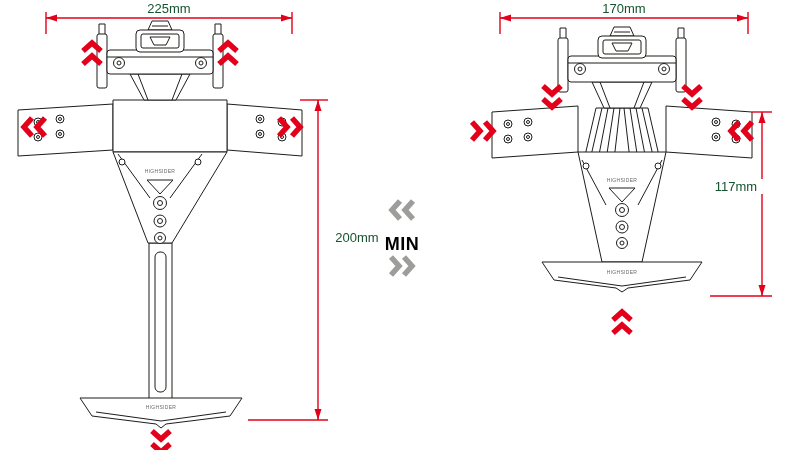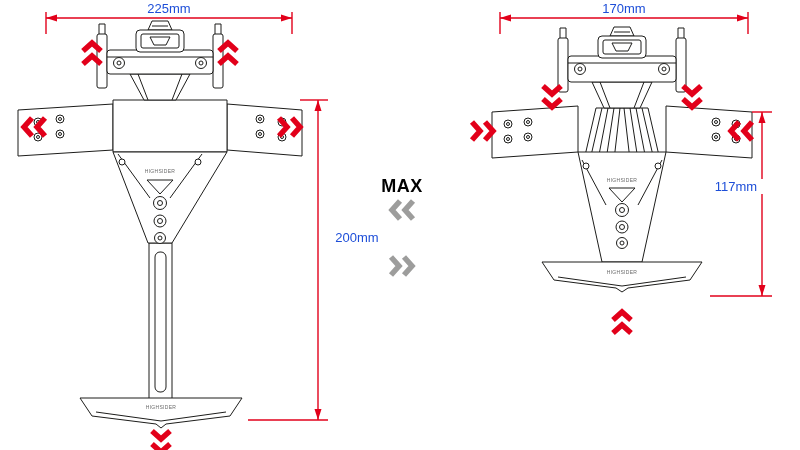--- a/index.html
+++ b/index.html
@@ -19,21 +19,21 @@
   .art line,.art polyline{fill:none;}
   .logo-text{stroke:none;fill:#6a6a6a;font-size:5px;text-anchor:middle;letter-spacing:.3px;}
   
   .dim line{stroke:var(--red);stroke-width:1.4;}
   .dim polygon{fill:var(--red);stroke:none;}
   
   .red-ch{stroke:var(--red);}
   .grey-ch{stroke:var(--grey);}
   
   .lbl{
-    position:absolute;color:#1d4ed8;font-size:13px;font-weight:400;
+    position:absolute;color:#14532d;font-size:13px;font-weight:400;
     text-align:center;line-height:15px;white-space:nowrap;
   }
   .lbl.left-align{text-align:center;}
   .lbl.chip{background:#fff;padding:0 2px;}
   .legend-word{
     position:absolute;color:#000;font-size:18px;font-weight:700;
     letter-spacing:.5px;text-align:center;width:84px;
   }
 </style>
 </head>
@@ -251,15 +251,15 @@
   </svg>
 
   <div class="lbl" style="left:119px;top:1px;width:100px;">225mm</div>
 
   <div class="lbl left-align" style="left:327px;top:230px;width:60px;">200mm</div>
 
   <div class="lbl" style="left:574px;top:1px;width:100px;">170mm</div>
 
   <div class="lbl chip" style="left:708px;top:179px;width:52px;">117mm</div>
 
-  <div class="legend-word" style="left:360px;top:176px;">MAX</div>
-
+
+  <div class="legend-word" style="left:360px;top:234px;">MIN</div>
 </div>
 
 </body></html>

